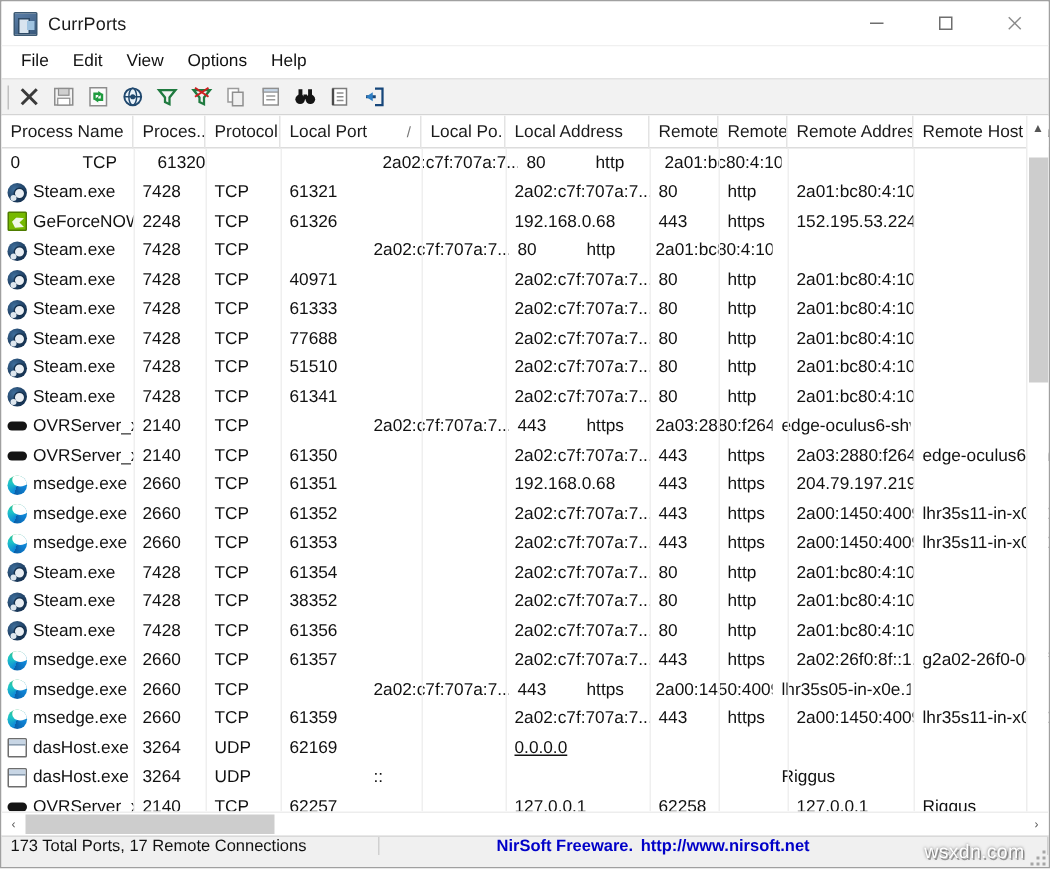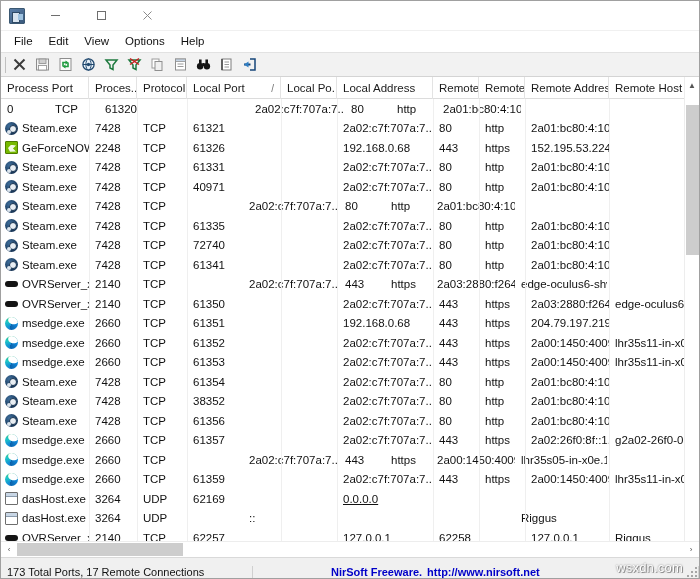--- a/index.html
+++ b/index.html
@@ -249,21 +249,21 @@
     position: absolute; left: 0; top: 1px;
     width: 166px; height: 13px;
     background: #cdcdcd;
   }
 
   
   .statusbar {
     height: 21px; min-height: 21px;
     background: #f0f0f0;
     border-top: 1px solid #d9d9d9;
-    display: flex; align-items: flex-end;
+    display: flex; align-items: flex-start;
     font-size: 11px; color: #111;
     position: relative;
   }
   .sb-pane {
     display: flex; align-items: center;
     padding: 0 6px;
     border-right: 1px solid #d0d0d0;
     overflow: hidden; white-space: nowrap;
   }
   .sb-left { width: 252px; flex: 0 0 auto; }
@@ -289,20 +289,21 @@
     position: absolute; width: 2px; height: 2px; background: #a6a6a6;
   }
 </style>
 </head>
 <body>
 
 <div id="app">
 
   <div class="titlebar">
     <div class="title-icon"></div>
+    <div class="title-text">CurrPorts</div>
     <div class="wincontrols">
       <div class="wc">
         <svg width="11" height="11" viewBox="0 0 11 11">
             <line x1="1" y1="5.5" x2="10" y2="5.5" stroke="#6e6e6e" stroke-width="1"></line>
           </svg>
       </div>
       <div class="wc">
         <svg width="11" height="11" viewBox="0 0 11 11">
             <rect x="1.5" y="1.5" width="8" height="8" fill="none" stroke="#6e6e6e" stroke-width="1"></rect>
           </svg>
@@ -417,21 +418,21 @@
         <path d="M2 7.5 L8.5 7.5" stroke="#16467a" stroke-width="2"></path>
         <path d="M6.5 4.5 L2 7.5 L6.5 10.5 Z" fill="#2f7fc4"></path>
       </svg>
     </div>
   </div>
 
   <div class="listwrap">
 
     <div class="hdr-row">
       <div class="hdr-cell" style="width:88px">
-          <span>Process Port</span>
+          <span>Process Name</span>
         </div>
       <div class="hdr-cell" style="width:48px">
           <span>Proces...</span>
         </div>
       <div class="hdr-cell" style="width:50px">
           <span>Protocol</span>
         </div>
       <div class="hdr-cell" style="width:94px">
           <span>Local Port</span>
           <span class="sortmark">/</span>
@@ -509,21 +510,20 @@
           <div class="cell" style="width: 84px;">152.195.53.224</div>
           <div class="cell" style="width: 92px;"></div>
         </div>
         <div class="row">
           <div class="cell proc" style="width: 88px;">
             <span class="ico ico-steam"></span>
             <span>Steam.exe</span>
           </div>
           <div class="cell" style="width: 48px;">7428</div>
           <div class="cell" style="width: 50px;">TCP</div>
-          <div class="cell" style="width: 94px;">61331</div>
           <div class="cell" style="width: 56px;"></div>
           <div class="cell" style="width: 96px;">2a02:c7f:707a:7...</div>
           <div class="cell" style="width: 46px;">80</div>
           <div class="cell" style="width: 46px;">http</div>
           <div class="cell" style="width: 84px;">2a01:bc80:4:10...</div>
           <div class="cell" style="width: 92px;"></div>
         </div>
         <div class="row">
           <div class="cell proc" style="width: 88px;">
             <span class="ico ico-steam"></span>
@@ -539,50 +539,51 @@
           <div class="cell" style="width: 84px;">2a01:bc80:4:10...</div>
           <div class="cell" style="width: 92px;"></div>
         </div>
         <div class="row">
           <div class="cell proc" style="width: 88px;">
             <span class="ico ico-steam"></span>
             <span>Steam.exe</span>
           </div>
           <div class="cell" style="width: 48px;">7428</div>
           <div class="cell" style="width: 50px;">TCP</div>
-          <div class="cell" style="width: 56px;"></div>
-          <div class="cell" style="width: 96px;">2a02:c7f:707a:7...</div>
-          <div class="cell" style="width: 46px;">80</div>
-          <div class="cell" style="width: 46px;">http</div>
-          <div class="cell" style="width: 84px;">2a01:bc80:4:10...</div>
-          <div class="cell" style="width: 92px;"></div>
-        </div>
-        <div class="row">
-          <div class="cell proc" style="width: 88px;">
-            <span class="ico ico-steam"></span>
-            <span>Steam.exe</span>
-          </div>
-          <div class="cell" style="width: 48px;">7428</div>
-          <div class="cell" style="width: 50px;">TCP</div>
-          <div class="cell" style="width: 94px;">61335</div>
-          <div class="cell" style="width: 56px;"></div>
-          <div class="cell" style="width: 96px;">2a02:c7f:707a:7...</div>
-          <div class="cell" style="width: 46px;">80</div>
-          <div class="cell" style="width: 46px;">http</div>
-          <div class="cell" style="width: 84px;">2a01:bc80:4:10...</div>
-          <div class="cell" style="width: 92px;"></div>
-        </div>
-        <div class="row">
-          <div class="cell proc" style="width: 88px;">
-            <span class="ico ico-steam"></span>
-            <span>Steam.exe</span>
-          </div>
-          <div class="cell" style="width: 48px;">7428</div>
-          <div class="cell" style="width: 50px;">TCP</div>
-          <div class="cell" style="width: 94px;">72740</div>
+          <div class="cell" style="width: 94px;">61333</div>
+          <div class="cell" style="width: 56px;"></div>
+          <div class="cell" style="width: 96px;">2a02:c7f:707a:7...</div>
+          <div class="cell" style="width: 46px;">80</div>
+          <div class="cell" style="width: 46px;">http</div>
+          <div class="cell" style="width: 84px;">2a01:bc80:4:10...</div>
+          <div class="cell" style="width: 92px;"></div>
+        </div>
+        <div class="row">
+          <div class="cell proc" style="width: 88px;">
+            <span class="ico ico-steam"></span>
+            <span>Steam.exe</span>
+          </div>
+          <div class="cell" style="width: 48px;">7428</div>
+          <div class="cell" style="width: 50px;">TCP</div>
+          <div class="cell" style="width: 94px;">77688</div>
+          <div class="cell" style="width: 56px;"></div>
+          <div class="cell" style="width: 96px;">2a02:c7f:707a:7...</div>
+          <div class="cell" style="width: 46px;">80</div>
+          <div class="cell" style="width: 46px;">http</div>
+          <div class="cell" style="width: 84px;">2a01:bc80:4:10...</div>
+          <div class="cell" style="width: 92px;"></div>
+        </div>
+        <div class="row">
+          <div class="cell proc" style="width: 88px;">
+            <span class="ico ico-steam"></span>
+            <span>Steam.exe</span>
+          </div>
+          <div class="cell" style="width: 48px;">7428</div>
+          <div class="cell" style="width: 50px;">TCP</div>
+          <div class="cell" style="width: 94px;">51510</div>
           <div class="cell" style="width: 56px;"></div>
           <div class="cell" style="width: 96px;">2a02:c7f:707a:7...</div>
           <div class="cell" style="width: 46px;">80</div>
           <div class="cell" style="width: 46px;">http</div>
           <div class="cell" style="width: 84px;">2a01:bc80:4:10...</div>
           <div class="cell" style="width: 92px;"></div>
         </div>
         <div class="row">
           <div class="cell proc" style="width: 88px;">
             <span class="ico ico-steam"></span>

